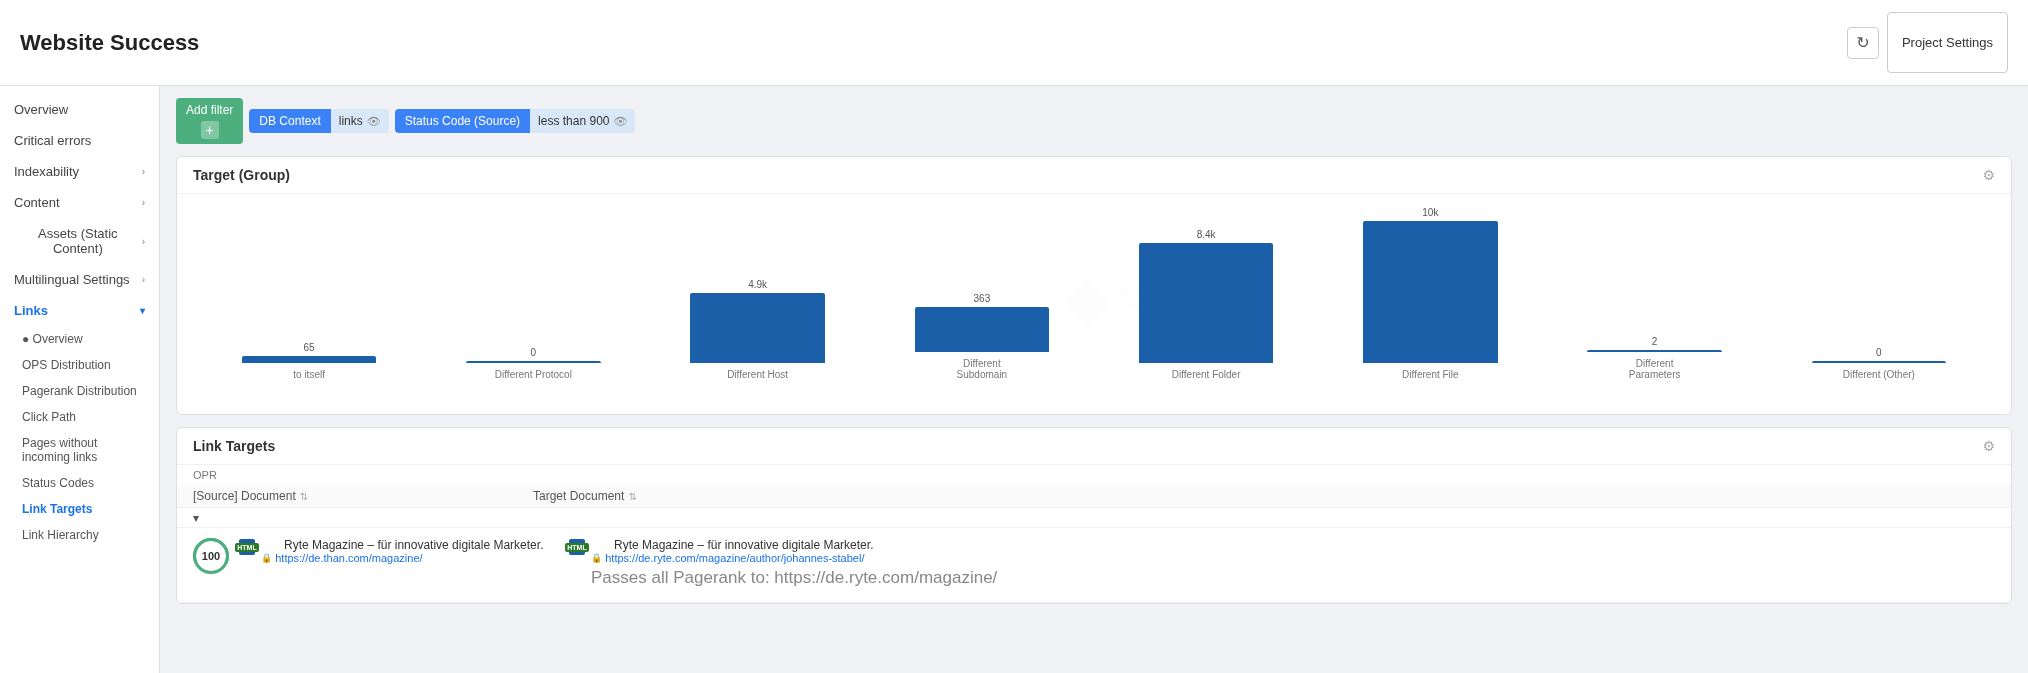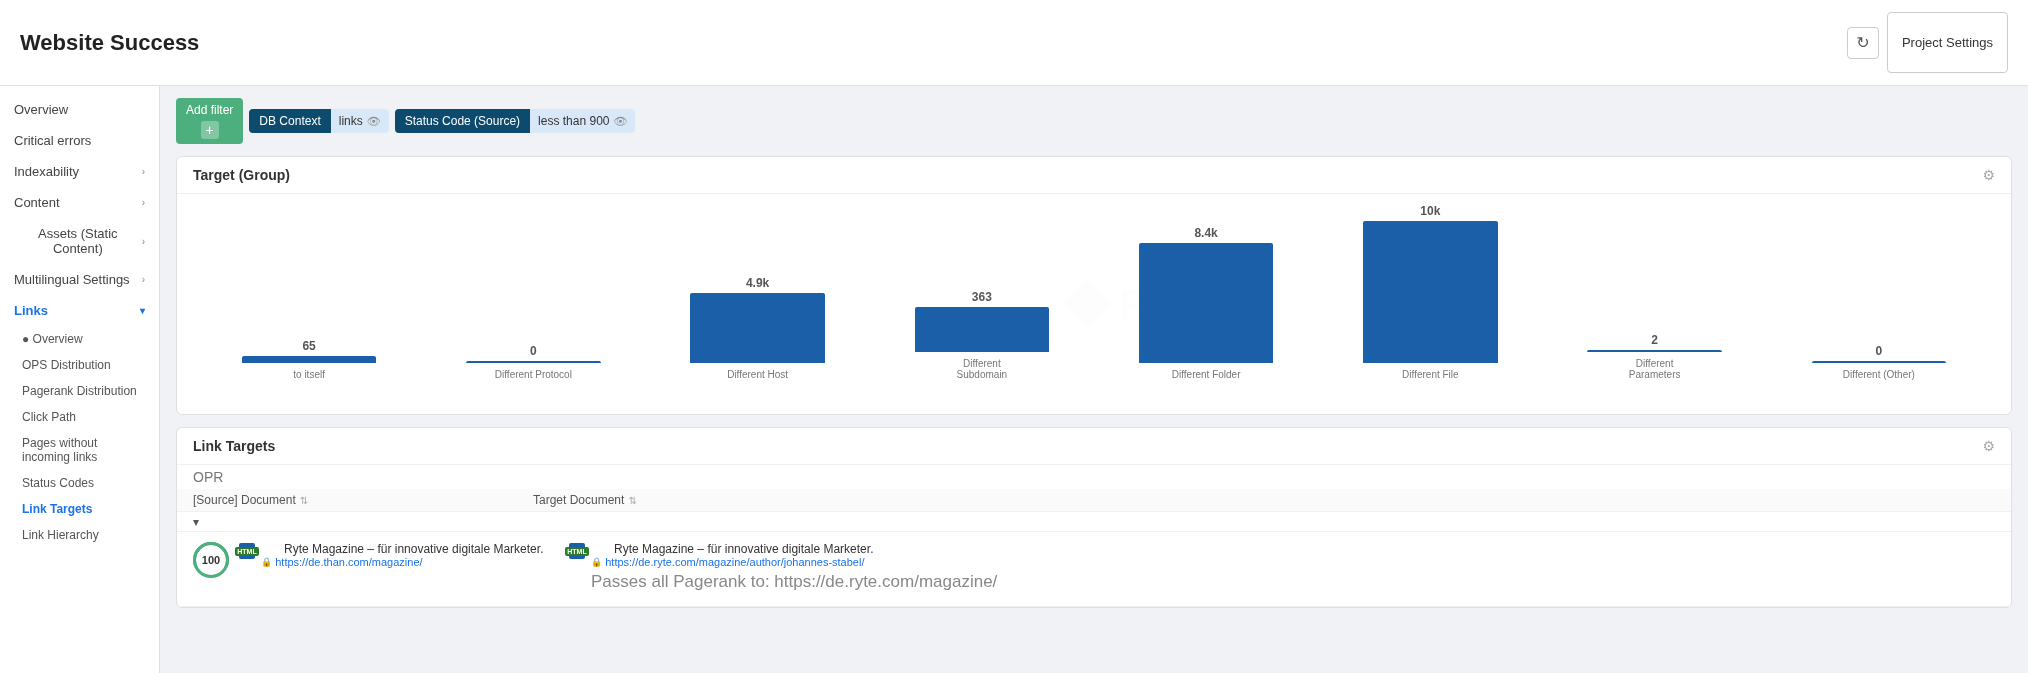--- a/index.html
+++ b/index.html
@@ -25,42 +25,42 @@
     .sidebar-section-parent .chevron { font-size: 10px; }
 
     
     .main { flex: 1; overflow-y: auto; padding: 12px 16px; background: #f0f2f5; }
 
     
     .filter-bar { display: flex; align-items: center; gap: 6px; margin-bottom: 12px; flex-wrap: wrap; }
     .add-filter-btn { background: #4caf7d; color: #fff; border: none; border-radius: 4px; padding: 5px 10px; cursor: pointer; font-size: 12px; display: flex; align-items: center; gap: 4px; flex-direction: column; }
     .add-filter-plus { background: rgba(255,255,255,0.3); border-radius: 3px; padding: 1px 5px; font-size: 14px; }
     .filter-tag { display: flex; align-items: center; border-radius: 4px; overflow: hidden; font-size: 12px; }
-    .filter-tag-label { background: #0c4a6e; color: #fff; padding: 5px 10px; }
+    .filter-tag-label { background: #3b82f6; color: #fff; padding: 5px 10px; }
     .filter-tag-value { background: #d9e8f8; color: #333; padding: 5px 8px; display: flex; align-items: center; gap: 4px; }
     .filter-tag-value .eye-icon { color: #888; font-size: 11px; }
 
     
     .card { background: #fff; border-radius: 6px; border: 1px solid #e0e0e0; margin-bottom: 12px; overflow: hidden; }
     .card-header { padding: 10px 16px; border-bottom: 1px solid #f0f0f0; display: flex; align-items: center; justify-content: space-between; }
     .card-title { font-size: 14px; font-weight: 600; color: #333; }
     .card-settings-icon { color: #aaa; cursor: pointer; font-size: 14px; }
 
     
     .chart-area { padding: 16px 20px 8px; position: relative; height: 220px; }
     .bars-container { display: flex; align-items: flex-end; height: 170px; gap: 0; position: relative; }
     .bar-group { display: flex; flex-direction: column; align-items: center; flex: 1; }
-    .bar-value { font-size: 12px; color: #555; margin-bottom: 3px; font-weight: bold; }
+    .bar-value { font-size: 10px; color: #555; margin-bottom: 3px; }
     .bar { background: #1a5fa8; border-radius: 2px 2px 0 0; width: 60%; min-width: 20px; }
     .bar-label { font-size: 10px; color: #777; margin-top: 6px; text-align: center; word-wrap: break-word; max-width: 90px; }
     .watermark { position: absolute; top: 50%; left: 50%; transform: translate(-30%, -50%); opacity: 0.07; font-size: 48px; font-weight: 900; color: #1a5fa8; pointer-events: none; display: flex; align-items: center; gap: 4px; }
 
     
     .link-targets-header { padding: 10px 16px; border-bottom: 1px solid #f0f0f0; display: flex; align-items: center; justify-content: space-between; }
-    .opr-label { font-size: 14px; color: #777; padding: 4px 16px; }
+    .opr-label { font-size: 11px; color: #777; padding: 4px 16px; }
     .table-header-row { display: flex; align-items: center; padding: 4px 16px; border-bottom: 1px solid #f0f0f0; background: #fafafa; }
     .col-source { flex: 0 0 340px; font-size: 12px; color: #555; display: flex; align-items: center; gap: 4px; }
     .col-target { flex: 1; font-size: 12px; color: #555; display: flex; align-items: center; gap: 4px; }
     .sort-icon { color: #aaa; font-size: 10px; }
     .expand-row { padding: 2px 16px; border-bottom: 1px solid #f0f0f0; }
     .expand-icon { color: #555; font-size: 12px; cursor: pointer; }
 
     
     .data-row { display: flex; align-items: flex-start; padding: 10px 16px; border-bottom: 1px solid #f0f0f0; }
     .score-badge { width: 36px; height: 36px; border-radius: 50%; border: 3px solid #4caf7d; display: flex; align-items: center; justify-content: center; font-size: 11px; font-weight: 700; color: #333; flex-shrink: 0; margin-right: 10px; position: relative; }

